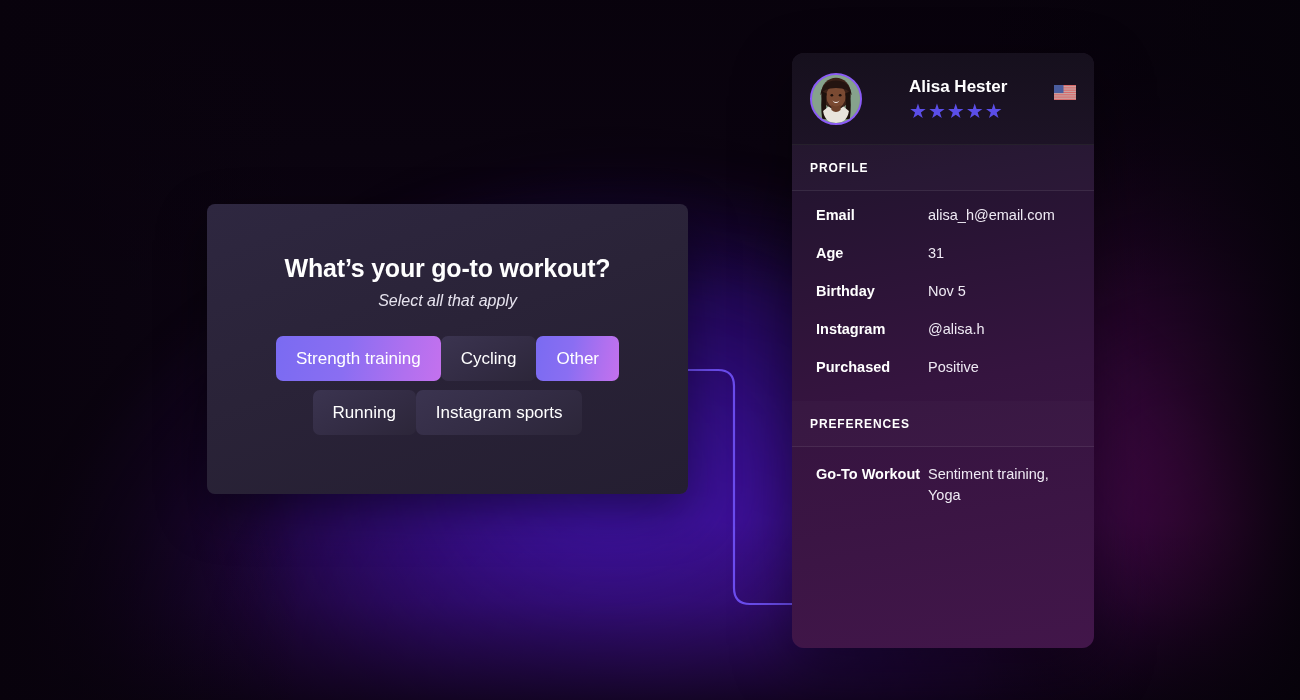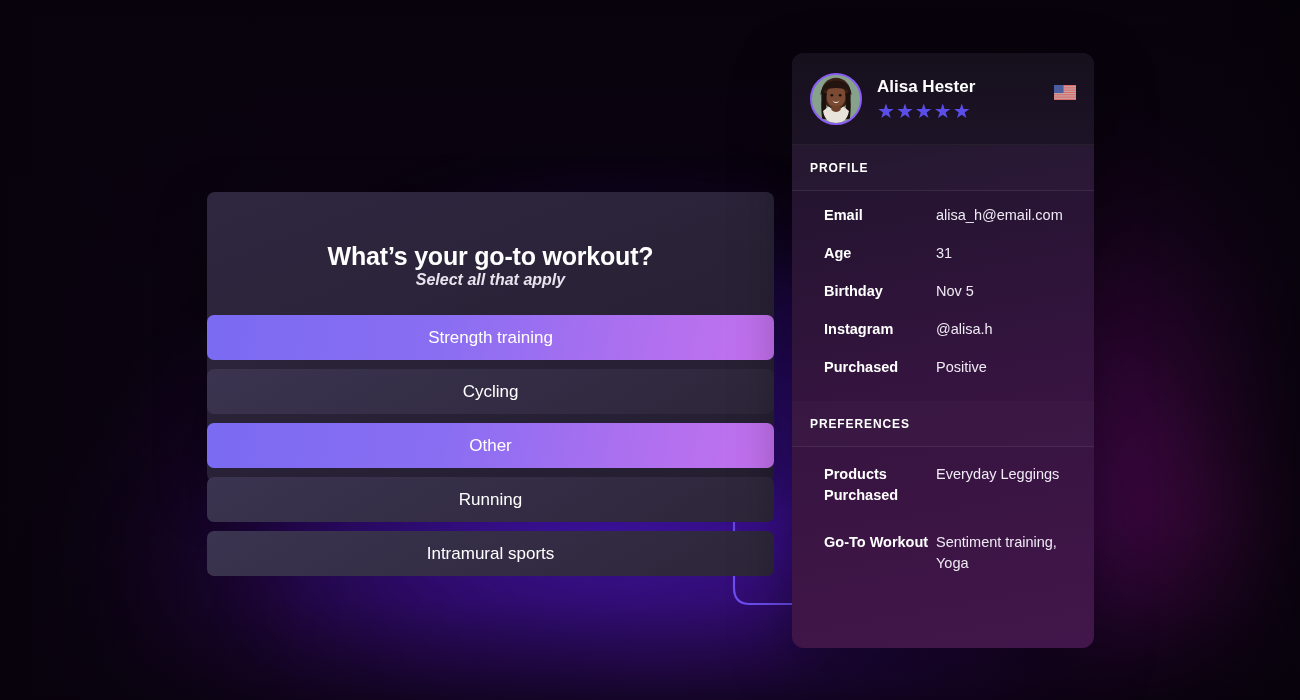--- a/index.html
+++ b/index.html
@@ -68,35 +68,35 @@
   .vig-right {
     position:absolute; right:0; top:0; width:330px; height:100%;
     background:linear-gradient(to left, rgba(6,2,10,0.92) 0%, rgba(6,2,10,0.40) 52%, rgba(6,2,10,0) 100%);
   }
 
   
   #connector { position:absolute; left:0; top:0; width:1300px; height:700px; pointer-events:none; }
 
   
   #survey-card {
-    position:absolute; left:207px; top:192px; width:567px; height:290px;
+    position:absolute; left:207px; top:204px; width:481px; height:290px;
     border-radius:8px;
     background:linear-gradient(160deg, #2e2740 0%, #2a2338 45%, #241e31 100%);
     box-shadow:0 18px 50px rgba(0,0,0,0.45);
   }
   #survey-title {
     margin-top:50px; text-align:center;
     font-size:25px; font-weight:700; color:#ffffff; letter-spacing:-0.2px;
   }
   #survey-sub {
-    margin-top:0; text-align:center;
-    font-size:16px; font-style:italic; color:#e6e3ee; font-weight:700;
+    margin-top:9px; text-align:center;
+    font-size:16px; font-style:italic; color:#e6e3ee; font-weight:400;
   }
   .chip-rows { margin-top:26px; }
-  .chip-row { display:flex; justify-content:center; gap:9px; margin-bottom:9px;flex-direction:column; }
+  .chip-row { display:flex; justify-content:center; gap:0; margin-bottom:9px; }
   .chip {
     height:45px; display:flex; align-items:center; justify-content:center;
     padding:0 20px; border-radius:7px;
     font-size:17px; color:#ffffff; white-space:nowrap;
   }
   .chip.off {
     background:linear-gradient(150deg, #3b3450 0%, #332c44 55%, #2c2639 100%);
   }
   .chip.on {
     background:linear-gradient(100deg, #7a6bf2 0%, #8a6ef2 42%, #b070ef 78%, #c471ee 100%);
@@ -107,40 +107,41 @@
     position:absolute; left:792px; top:53px; width:302px; height:595px;
     border-radius:12px; overflow:hidden;
     background:linear-gradient(170deg, #1a1220 0%, #241430 22%, #35143f 55%, #42164a 100%);
     box-shadow:0 20px 60px rgba(0,0,0,0.45);
   }
   .panel-head {
     height:92px; display:flex; align-items:center; padding:0 18px;
     background:linear-gradient(180deg, #16101d 0%, #1d1326 100%);
     border-bottom:1px solid rgba(255,255,255,0.07);
     position:relative;
+    gap:32px;
   }
   #avatar {
     width:52px; height:52px; border-radius:50%;
     border:2.5px solid #8b5cf6; flex:none; overflow:hidden; position:relative;
     background:#7e9a86;
   }
   #avatar svg { display:block; width:100%; height:100%; }
   .head-text { margin-left:15px; }
   #profile-name { font-size:17px; font-weight:700; color:#ffffff; }
   #stars { margin-top:4px; font-size:20px; color:#5b4ee8; letter-spacing:1px; line-height:1; }
   #flag { position:absolute; right:18px; top:32px; font-size:17px; line-height:1; }
   #flag svg { display:block; }
 
   .section-head {
     padding:16px 18px 15px;
     font-size:12px; font-weight:700; color:#ffffff; letter-spacing:0.9px;
     border-bottom:1px solid rgba(255,255,255,0.08);
     background:rgba(255,255,255,0.018);
   }
-  .rows { padding:14px 32px 6px; }
+  .rows { padding:14px 24px 6px; }
   .row { display:flex; margin-bottom:17px; }
   .row .k {
     width:112px; flex:none; font-size:14.5px; font-weight:700; color:#ffffff; line-height:1.45;
   }
   .row .v { font-size:14.5px; color:#efeaf4; line-height:1.45; }
   .rows.prefs { padding-top:17px; }
   .rows.prefs .row { margin-bottom:26px; }
 </style>
 </head>
 <body>
@@ -164,21 +165,21 @@
   <div id="survey-title">What’s your go-to workout?</div>
   <div id="survey-sub">Select all that apply</div>
   <div class="chip-rows">
     <div class="chip-row">
       <div class="chip on">Strength training</div>
       <div class="chip off">Cycling</div>
       <div class="chip on">Other</div>
     </div>
     <div class="chip-row">
       <div class="chip off">Running</div>
-      <div class="chip off">Intramural sports</div>
+      <div class="chip off">Instagram sports</div>
     </div>
   </div>
 </div>
 
 <div id="profile-panel">
 
   <div class="panel-head">
     <div id="avatar">
       <svg viewBox="0 0 52 52" aria-hidden="true">
         <defs>
@@ -242,22 +243,18 @@
     </div>
     <div class="row">
       <div class="k">Purchased</div>
       <div class="v">Positive</div>
     </div>
   </div>
 
   <div class="section-head">PREFERENCES</div>
   <div class="rows prefs">
     <div class="row">
-      <div class="k">Products Purchased</div>
-      <div class="v">Everyday Leggings</div>
-    </div>
-    <div class="row">
       <div class="k">Go-To Workout</div>
       <div class="v">Sentiment training, Yoga</div>
     </div>
   </div>
 
 </div>
 
 </body></html>

